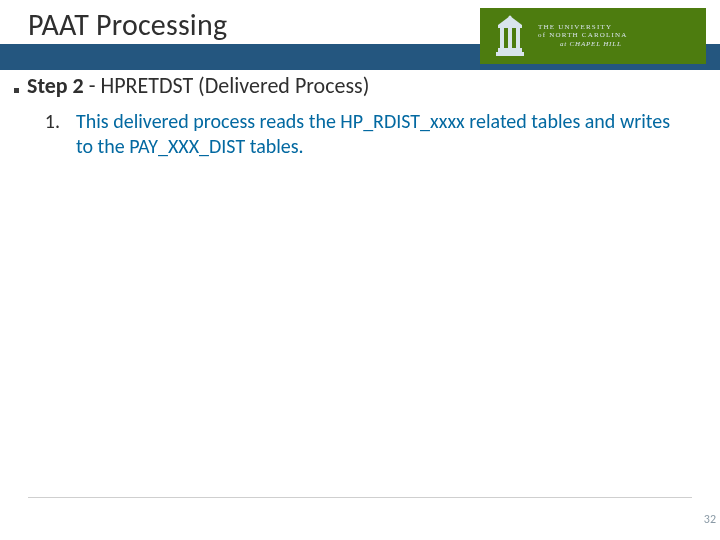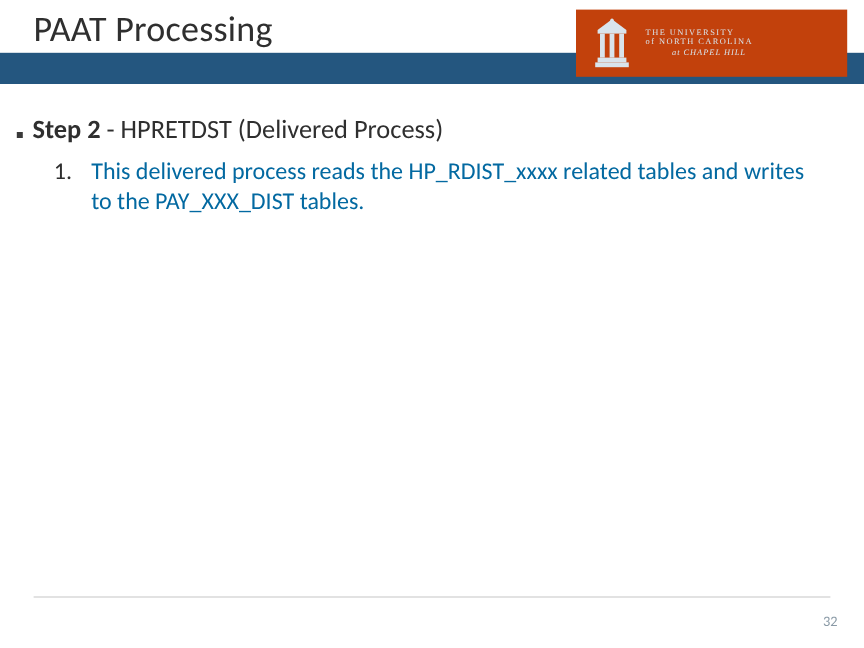--- a/index.html
+++ b/index.html
@@ -5,41 +5,41 @@
   * { margin: 0; padding: 0; box-sizing: border-box; }
   html, body { width: 720px; height: 540px; font-family: Calibri, "Segoe UI", Arial, sans-serif; background: #fff; color: #3a3a3a; overflow: hidden; }
   .slide { width: 720px; height: 540px; position: relative; }
 
   
   .title-wrap { position: absolute; left: 0; top: 0; width: 100%; height: 70px; border-radius: 22px; }
   .title-text { position: absolute; left: 28px; top: 6px; font-size: 30px; font-weight: 400; color: #2f2f2f; letter-spacing: 0.2px; }
   .title-bar { position: absolute; left: 0; top: 44px; width: 720px; height: 26px; background: #24567f; }
 
   
-  .logo { position: absolute; right: 14px; top: 8px; width: 226px; height: 56px; background: #c2410c; display: flex; align-items: center; padding: 6px 10px; gap: 8px; }
+  .logo { position: absolute; right: 14px; top: 8px; width: 226px; height: 56px; background: #4d7c0f; display: flex; align-items: center; padding: 6px 10px; gap: 8px; }
   .logo-seal { width: 40px; height: 44px; position: relative; flex: 0 0 auto; }
   .logo-text { display: flex; flex-direction: column; gap: 1px; color: #d9e4ec; font-family: "Times New Roman", Georgia, serif; line-height: 1.05; }
   .logo-line1 { font-size: 7px; letter-spacing: 1.2px; }
   .logo-line2 { font-size: 7px; letter-spacing: 1.2px; }
   .logo-line3 { font-size: 7px; font-style: italic; letter-spacing: 0.8px; margin-left: 22px; }
 
   
-  .body { position: absolute; left: 14px; top: 94px; width: 692px; }
+  .body { position: absolute; left: 14px; top: 72px; width: 692px; }
   .bullet-row { display: flex; align-items: baseline; gap: 8px; margin-bottom: 10px; }
   .bullet-dot { width: 5px; height: 5px; background: #3a3a3a; border-radius: 0; margin-top: 12px; flex: 0 0 auto; }
   .bullet-text { font-size: 22px; color: #2f2f2f; }
   .bullet-text strong { font-weight: 700; }
 
   .num-row { display: flex; align-items: baseline; gap: 16px; padding-left: 28px; }
   .num-marker { font-size: 20px; color: #2f2f2f; flex: 0 0 auto; min-width: 18px; text-align: right; }
   .num-body { font-size: 20px; color: #0369a1; line-height: 1.25; max-width: 610px; }
 
   
   .footer-rule { position: absolute; left: 28px; bottom: 42px; width: 664px; height: 1px; background: #cfcfcf; }
-  .page-num { position: absolute; right: 22px; bottom: 14px; font-size: 12px; color: #8a9aa6; }
+  .page-num { position: absolute; right: 4px; bottom: 14px; font-size: 12px; color: #8a9aa6; }
 </style>
 </head>
 <body>
 
 <div class="slide">
 
   <div class="title-wrap">
     <div class="title-text">PAAT Processing</div>
     <div class="title-bar"></div>
     <div class="logo">

